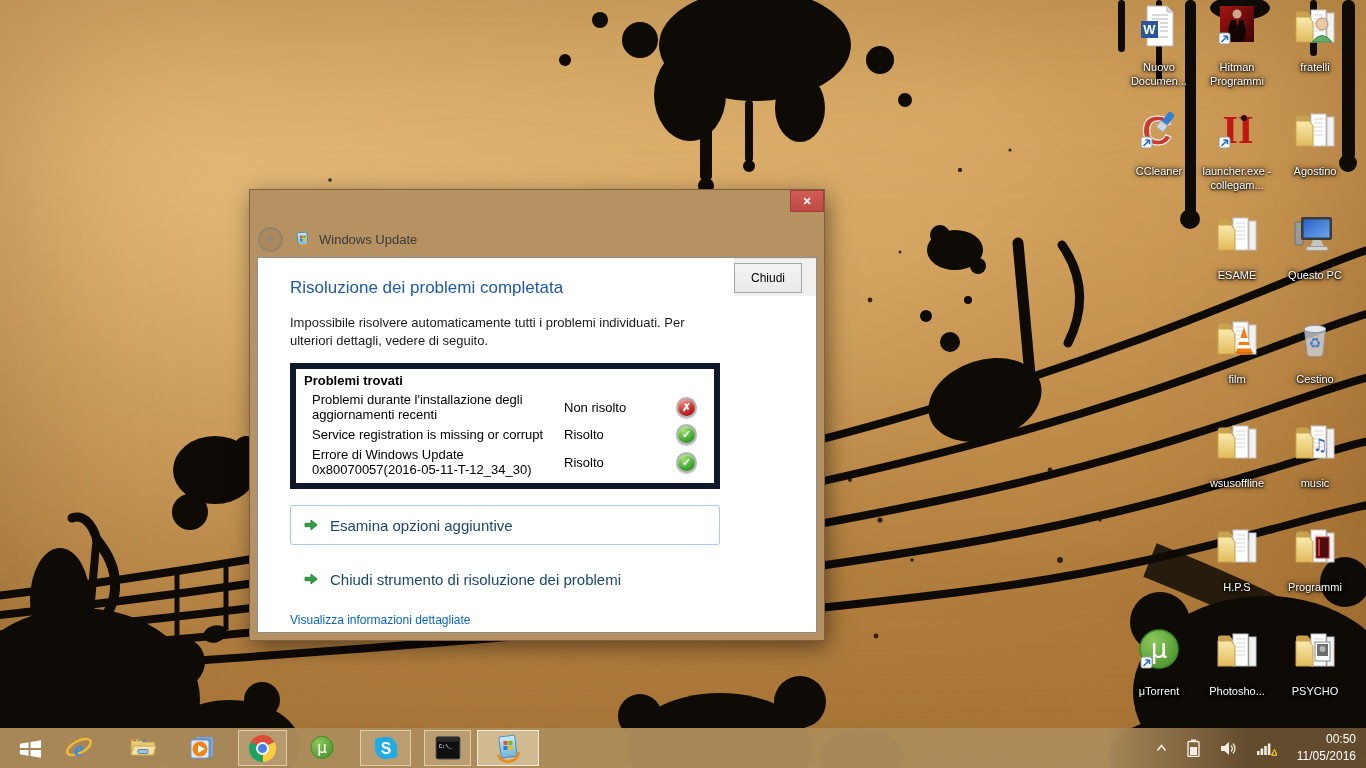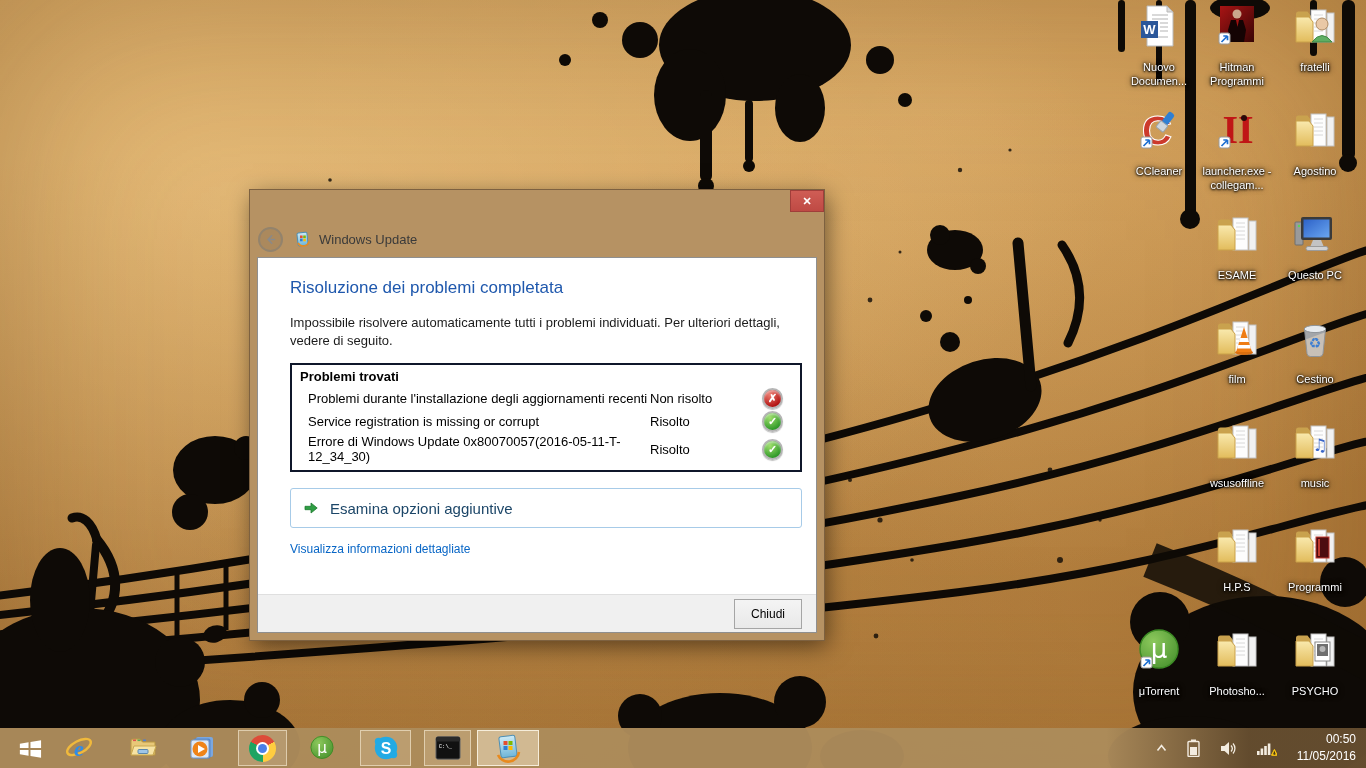--- a/index.html
+++ b/index.html
@@ -29,25 +29,25 @@
   .close-btn{position:absolute;top:0;right:0;width:34px;height:22px;border:1px solid #a03e3a;
     background:linear-gradient(#cf5d55,#bf4a44);color:#fff;font-size:11px;font-weight:bold;
     display:flex;align-items:center;justify-content:center;cursor:pointer;padding:0;
     font-family:"Liberation Sans",sans-serif;}
   .titlebar{position:absolute;left:8px;top:36px;height:26px;display:flex;align-items:center;}
   .back-btn{width:21px;height:21px;border-radius:50%;border:2px solid #93836c;
     background:rgba(0,0,0,.06);display:flex;align-items:center;justify-content:center;cursor:pointer;}
   .ti-icon{margin-left:12px;width:16px;height:16px;}
   .ti-text{margin-left:8px;font-size:13px;color:#3a3a3a;}
   .inner{position:absolute;left:8px;right:8px;top:68px;bottom:8px;background:#fff;
-    outline:1px solid #8f8f8f;display:flex;flex-direction:column;}
+    outline:1px solid #8f8f8f;display:flex;flex-direction:row;}
   .content{flex:1;padding:20px 14px 0 32px;}
   .dlg-heading{margin:0 0 0 0;font-size:17px;font-weight:400;color:#1f58ad;}
   .dlg-desc{margin:16px 0 0 0;font-size:13px;color:#1b1b1b;line-height:1.35;max-width:522px;}
-  .ptable{margin-top:14px;border:2px solid #0f172a;padding-bottom:5px;}
+  .ptable{margin-top:14px;border:6px solid #0f172a;padding-bottom:5px;}
   .phead{font-weight:bold;font-size:13px;color:#000;padding:4px 8px 3px 8px;}
   .prow{display:grid;grid-template-columns:1fr 112px 34px;align-items:center;
     padding:1px 4px 1px 16px;font-size:13px;color:#000;}
   .st{width:17px;height:17px;border-radius:50%;border:2px solid #b5b5b5;color:#fff;
     font-size:11px;font-weight:bold;display:flex;align-items:center;justify-content:center;
     box-shadow:inset 0 2px 2px rgba(255,255,255,.45),0 1px 1px rgba(0,0,0,.25);}
   .st-err{background:radial-gradient(circle at 35% 28%,#ee7d70,#b01010 75%);}
   .st-ok{background:radial-gradient(circle at 35% 28%,#9fe06c,#2d9727 75%);}
   .opt{display:flex;align-items:center;gap:11px;height:38px;padding-left:12px;
     border:1px solid transparent;border-radius:3px;cursor:pointer;}
@@ -494,20 +494,26 @@
             <span class="st st-ok">✓</span>
           </div>
         </div>
 
         <div class="opt boxed">
           <svg width="16" height="16" viewBox="0 0 16 16">
             <path d="M2 6.3 h6 V3 l6.2 5 -6.2 5 V9.7 H2 Z" fill="#2f9e44" stroke="#1d7a2e" stroke-width=".8"></path>
           </svg>
           <span class="opt-label">Esamina opzioni aggiuntive</span>
         </div>
+        <div class="opt plain">
+          <svg width="16" height="16" viewBox="0 0 16 16">
+            <path d="M2 6.3 h6 V3 l6.2 5 -6.2 5 V9.7 H2 Z" fill="#2f9e44" stroke="#1d7a2e" stroke-width=".8"></path>
+          </svg>
+          <span class="opt-label">Chiudi strumento di risoluzione dei problemi</span>
+        </div>
 
         <a class="detail-link">Visualizza informazioni dettagliate</a>
       </div>
 
       <div class="footer">
         <button class="win-btn">Chiudi</button>
       </div>
     </div>
   </div>
 

